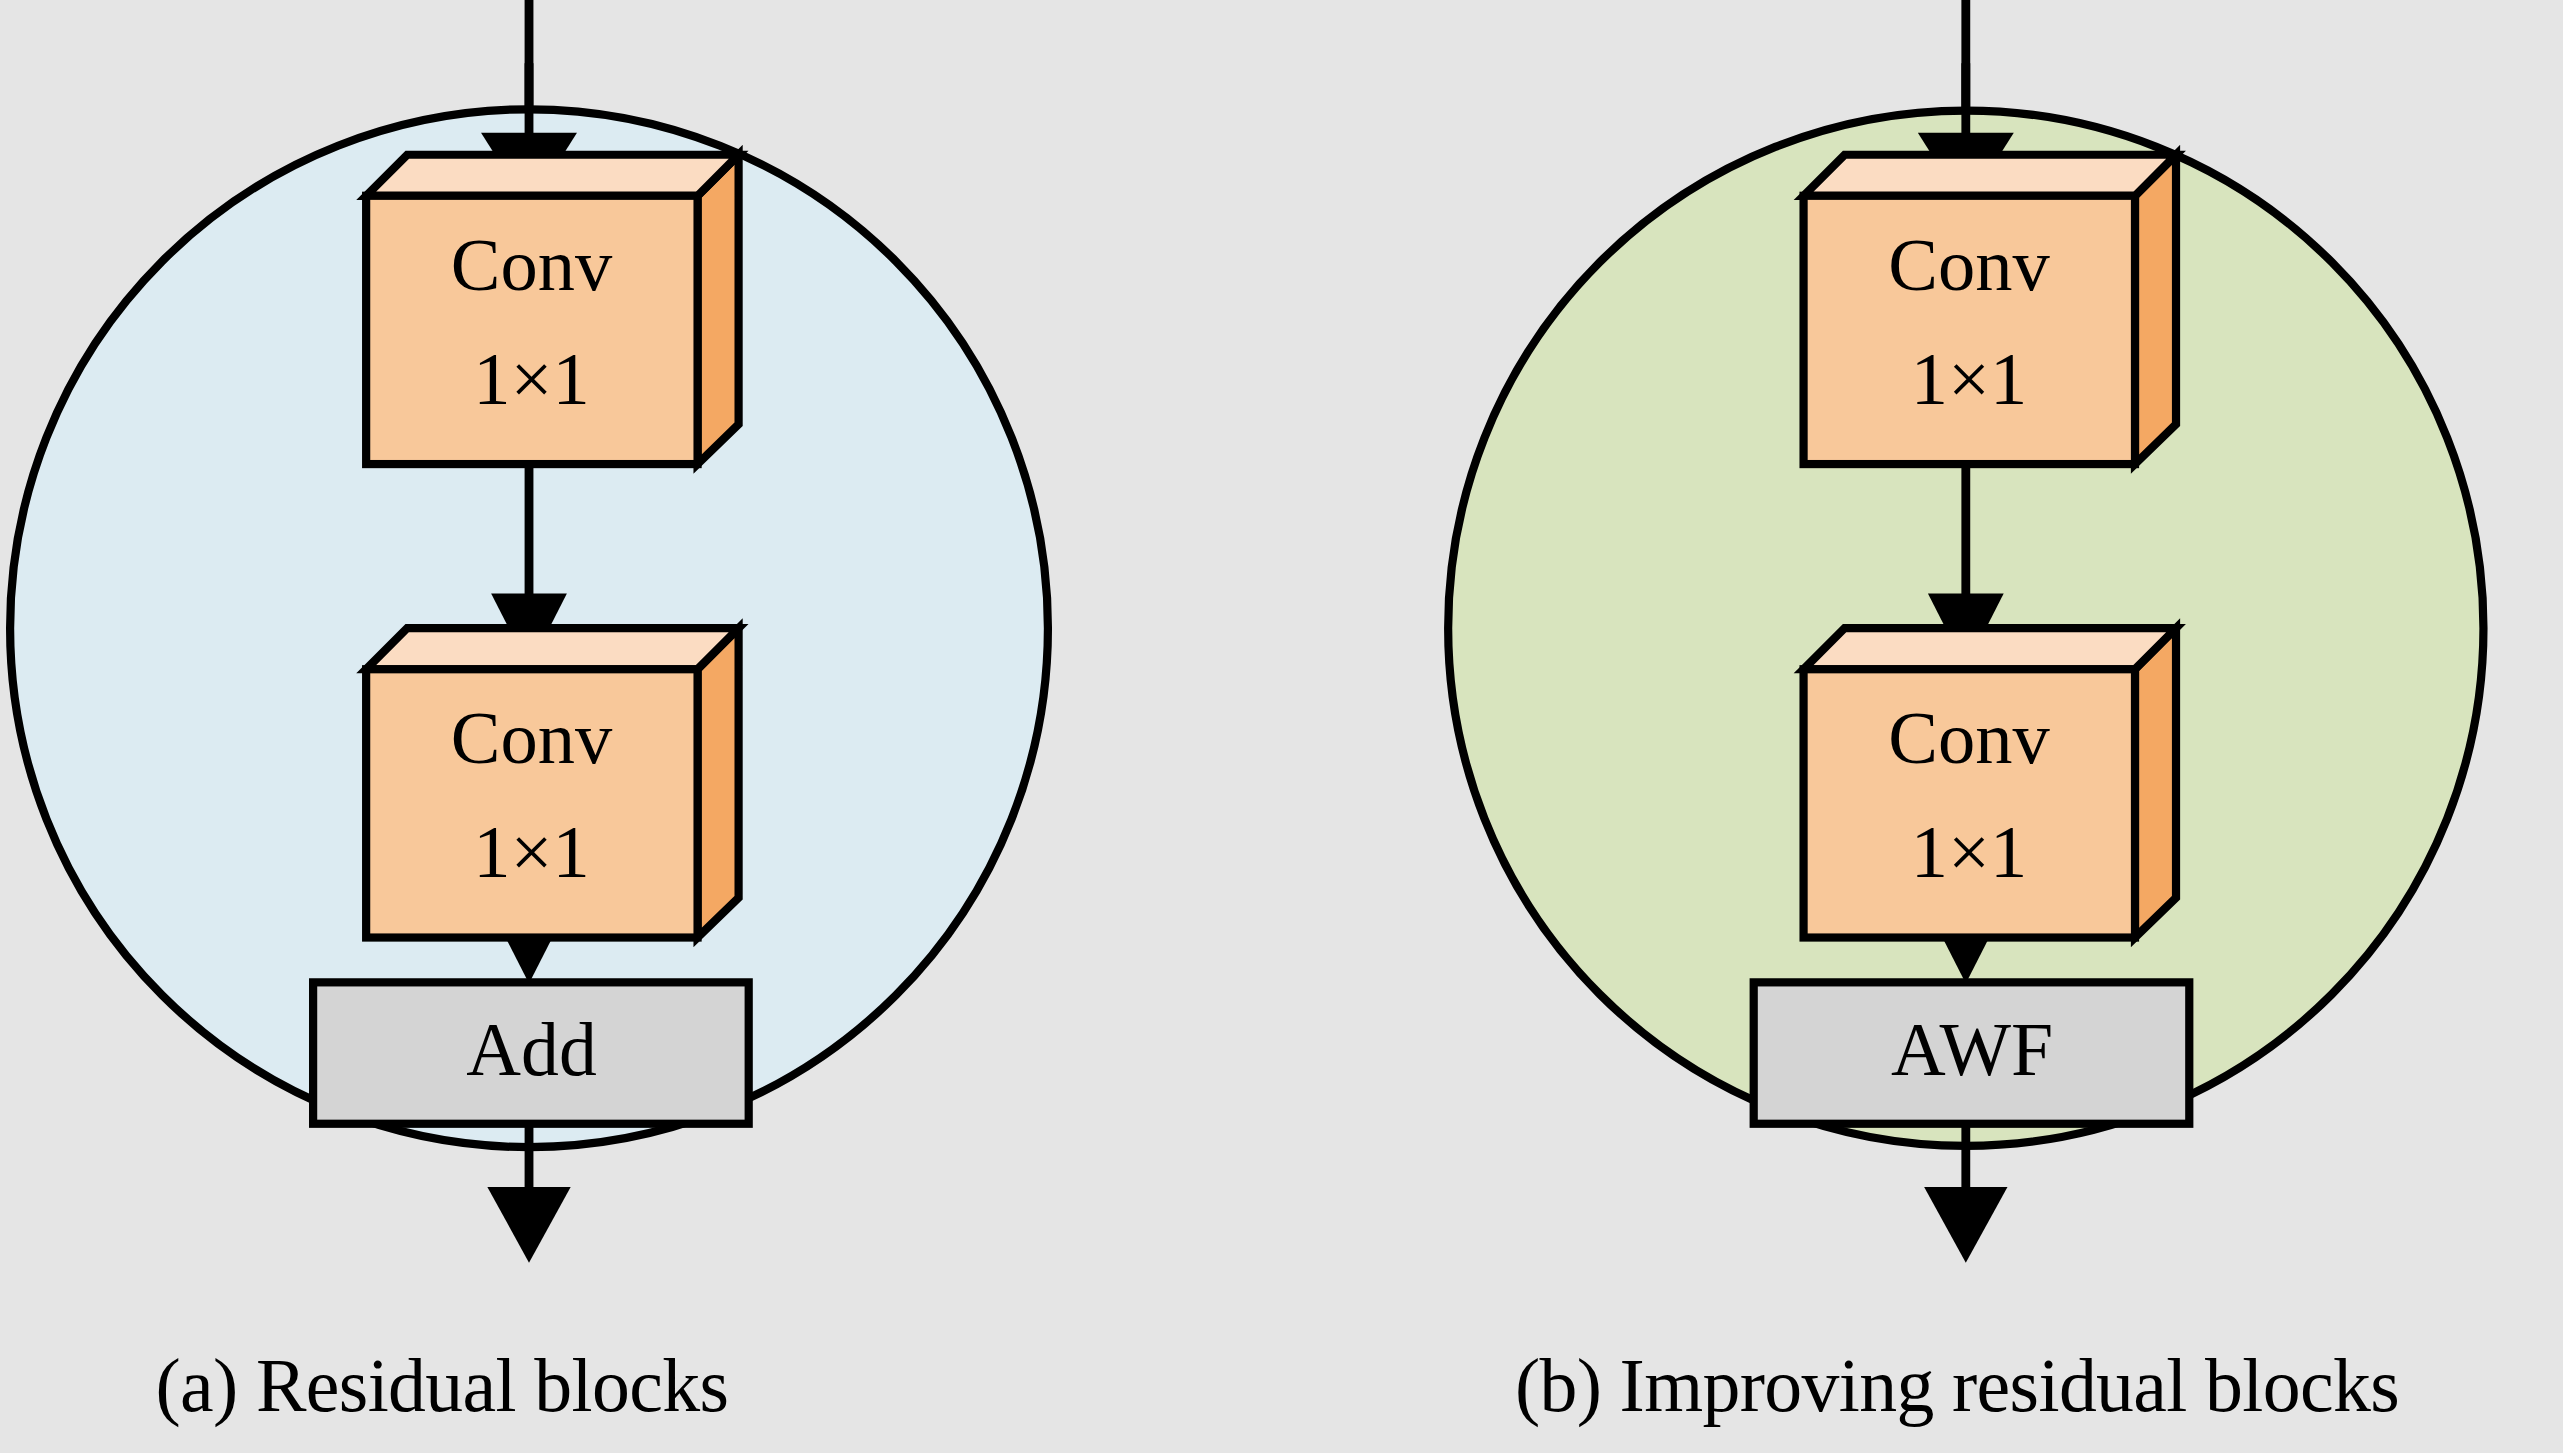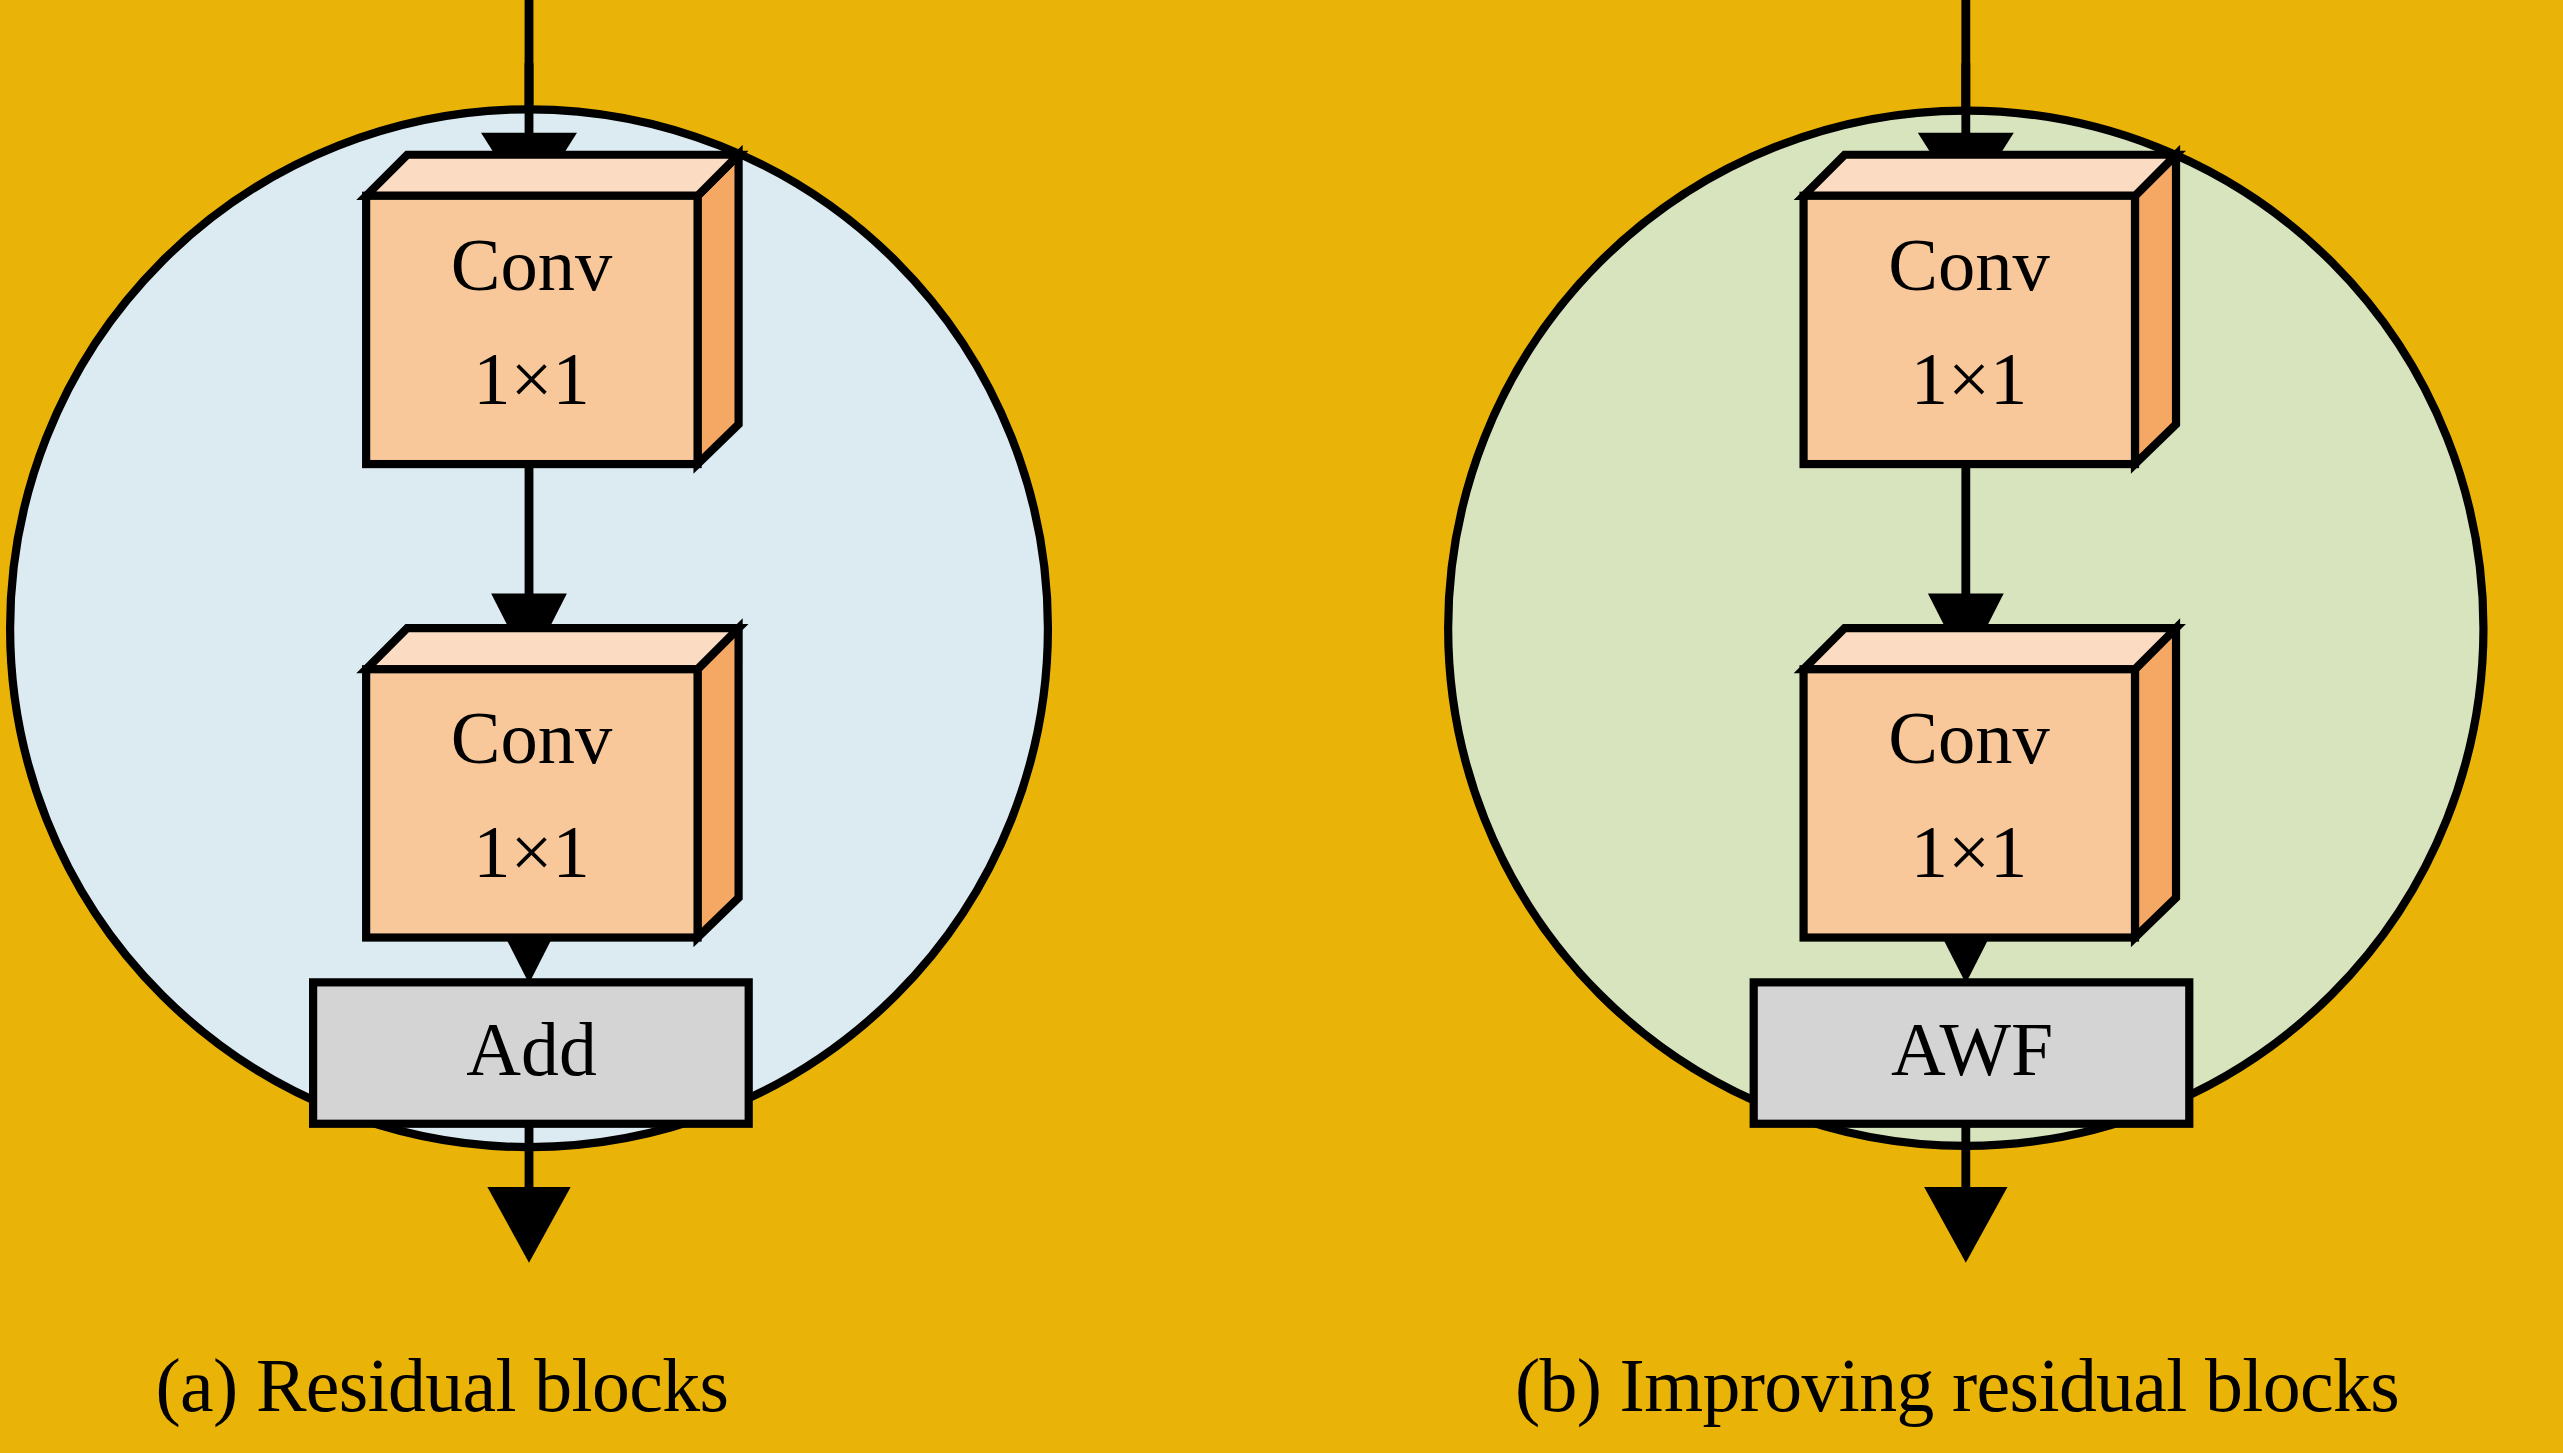--- a/index.html
+++ b/index.html
@@ -8,21 +8,21 @@
     padding: 0;
     background: #ffffff;
   }
   body {
     font-family: "Liberation Serif", "DejaVu Serif", serif;
   }
   #stage {
     position: relative;
     width: 2563px;
     height: 1454px;
-    background: #eab308;
+    background: #e5e5e5;
     overflow: hidden;
   }
   #figure-svg {
     position: absolute;
     left: 0;
     top: 0;
     width: 2563px;
     height: 1454px;
     display: block;
   }

